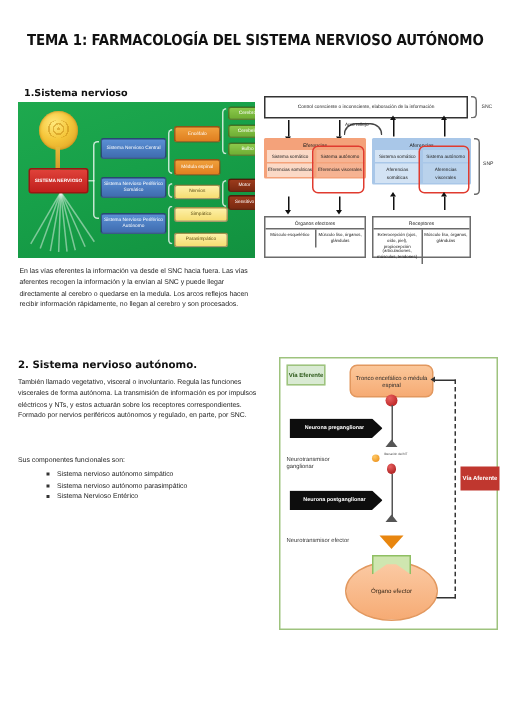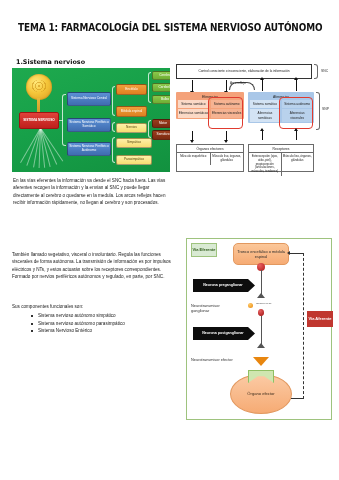--- a/index.html
+++ b/index.html
@@ -385,20 +385,21 @@
       <div class="bhdr">Receptores</div>
       <div class="brow">
         <div class="bcell">Exterocepción (ojos, oído, piel), propiocepción (articulaciones, músculos, tendones)</div>
         <div class="bcell">Músculo liso, órganos, glándulas</div>
       </div>
     </div>
   </div>
 
   <div class="para" id="p1">En las vías eferentes la información va desde el SNC hacia fuera. Las vías aferentes recogen la información y la envían al SNC y puede llegar directamente al cerebro o quedarse en la medula. Los arcos reflejos hacen recibir información rápidamente, no llegan al cerebro y son procesados.</div>
 
+  <div class="sec-h" id="h2">2. Sistema nervioso autónomo.</div>
   <div class="para" id="p2">También llamado vegetativo, visceral o involuntario. Regula las funciones viscerales de forma autónoma. La transmisión de información es por impulsos eléctricos y NTs, y estos actuarán sobre los receptores correspondientes. Formado por nervios periféricos autónomos y regulado, en parte, por SNC.</div>
   <div class="para" id="p3">Sus componentes funcionales son:</div>
   <ul class="bullets">
     <li>Sistema nervioso autónomo simpático</li>
     <li>Sistema nervioso autónomo parasimpático</li>
     <li>Sistema Nervioso Entérico</li>
   </ul>
 
   <div class="fig-via">
 

